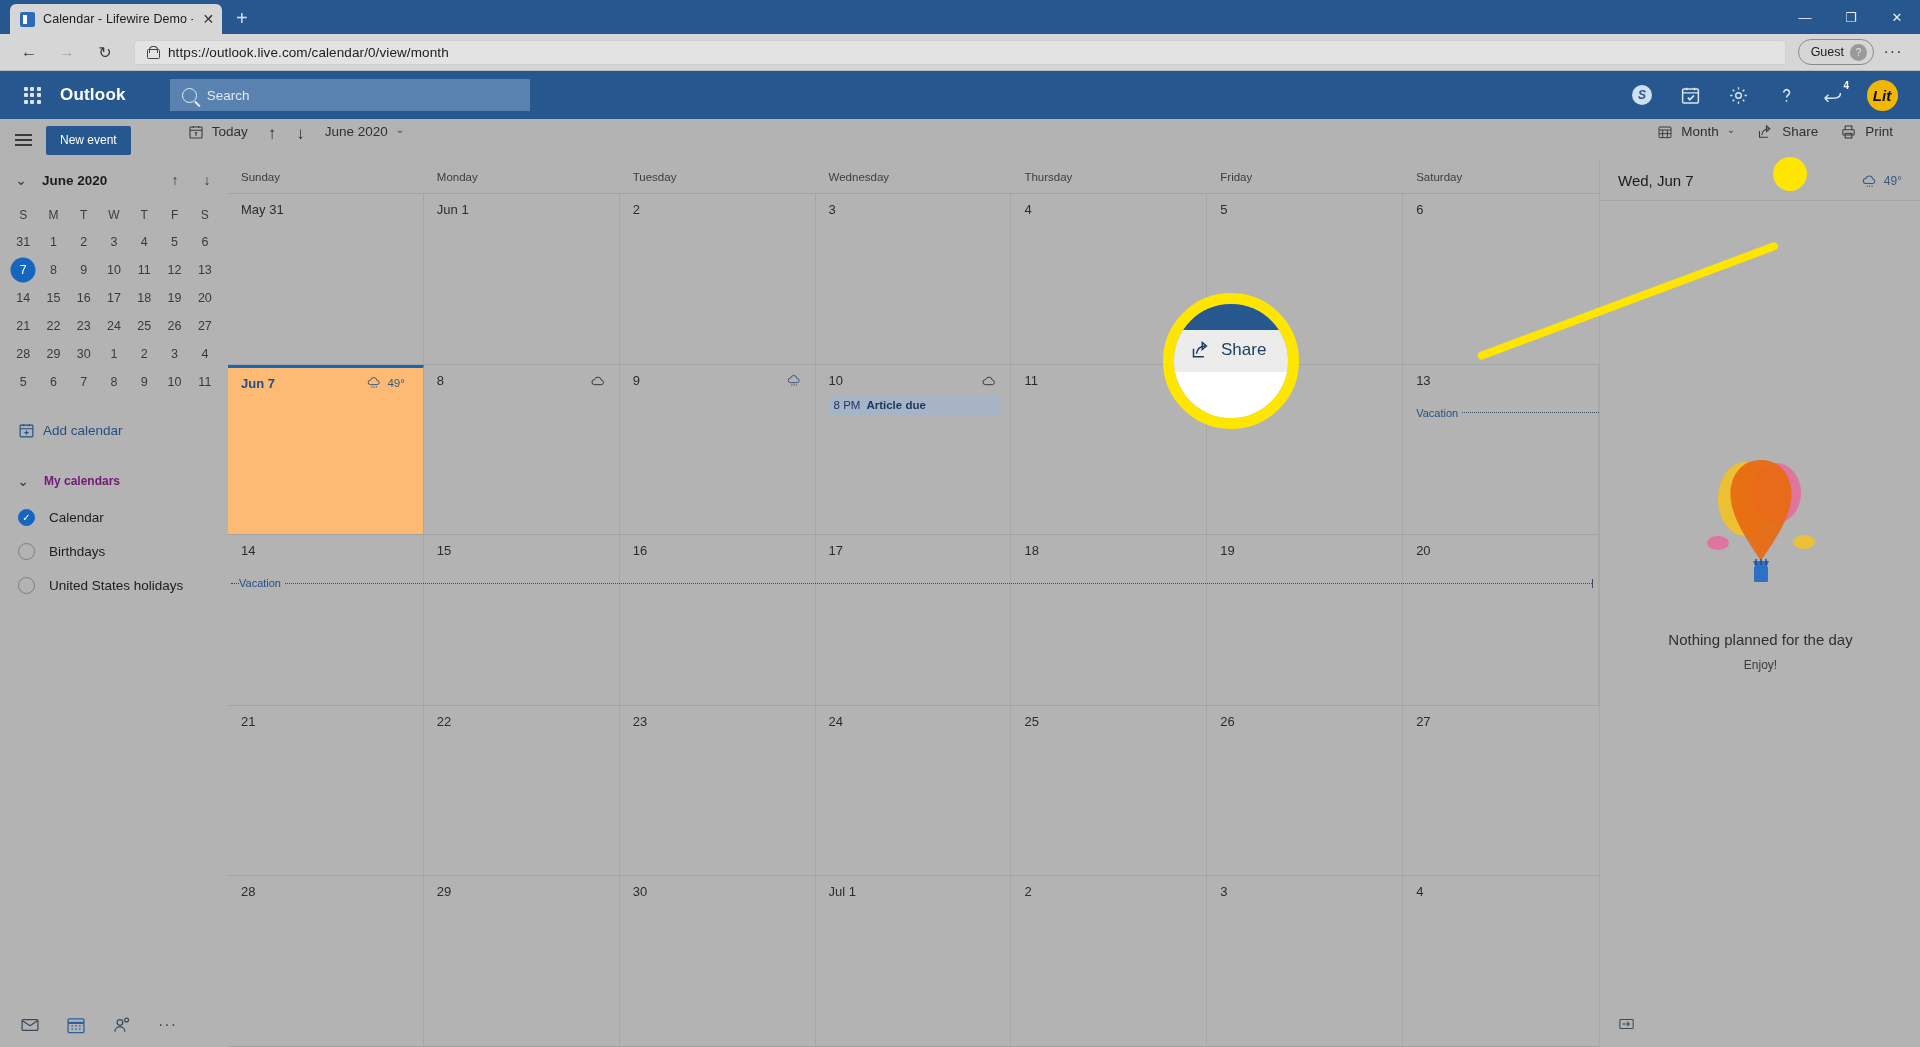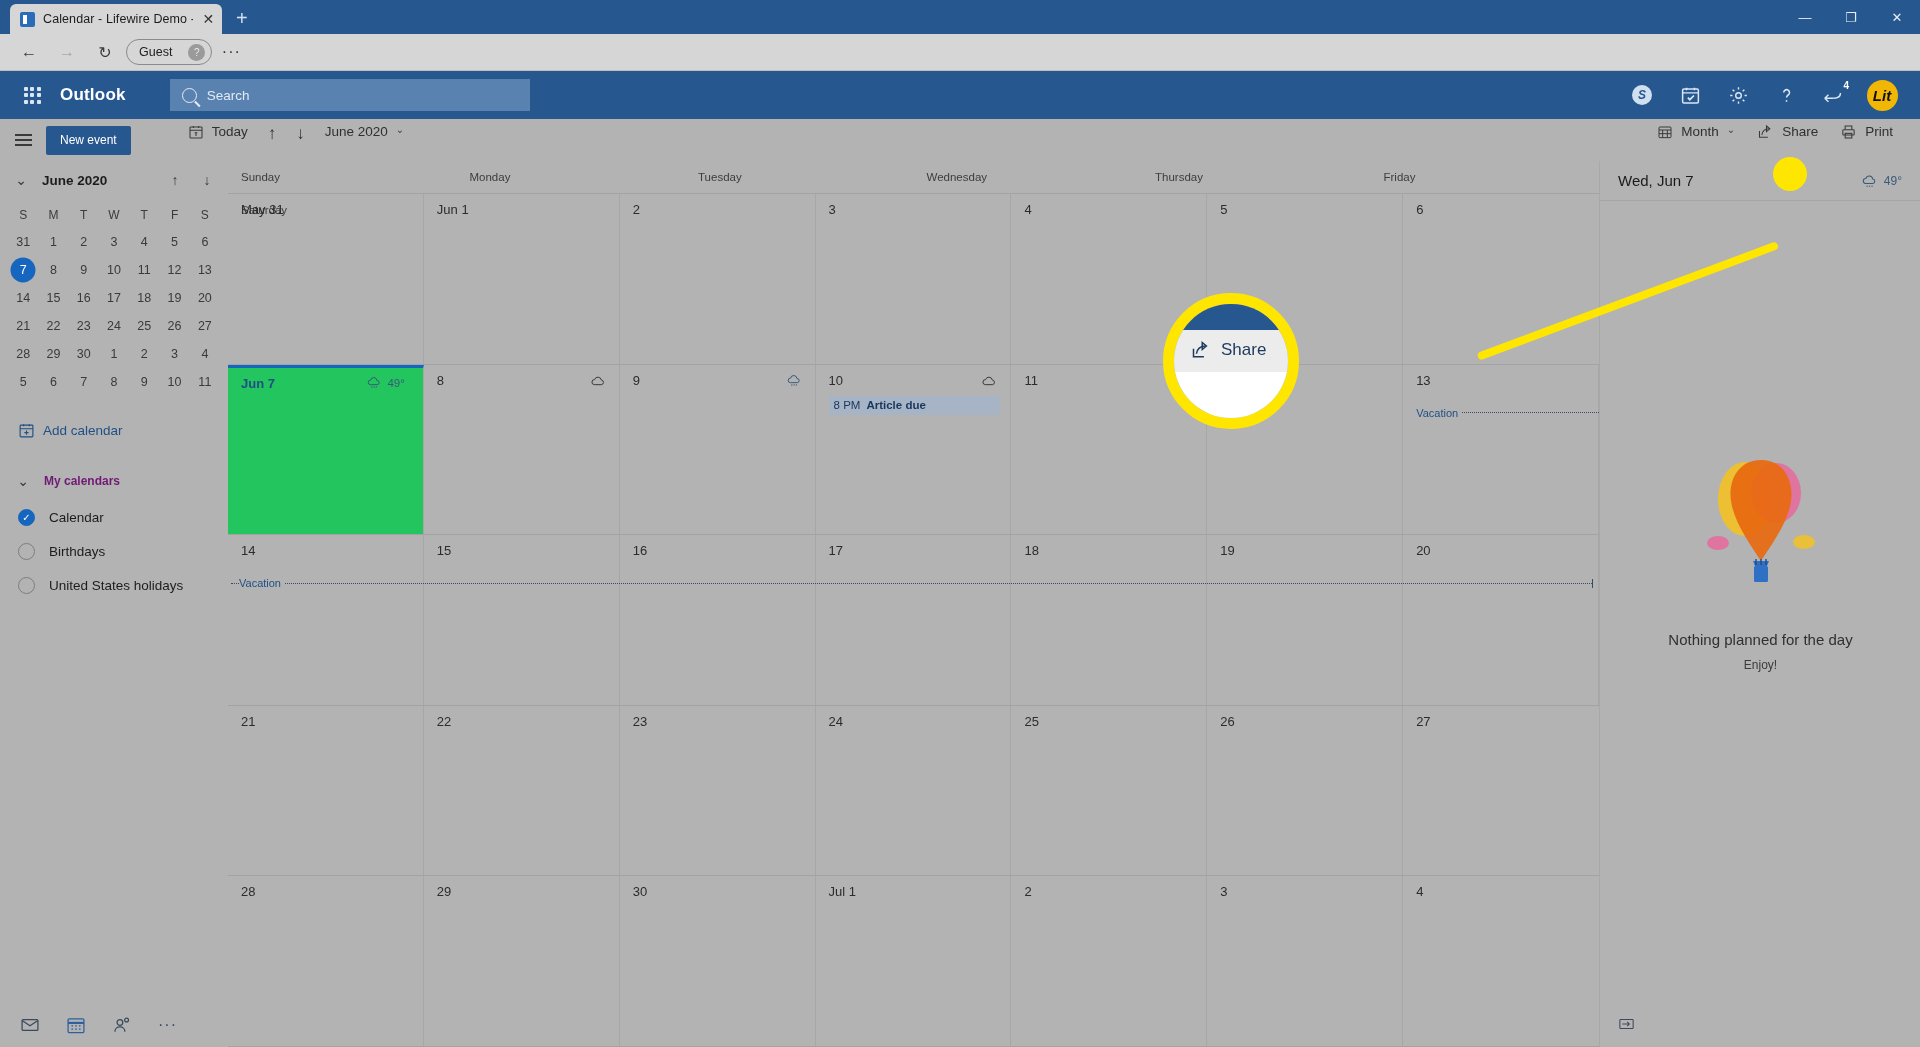--- a/index.html
+++ b/index.html
@@ -44,21 +44,21 @@
     flex:1 1 auto; height:25px; background:#e3e3e3; border-radius:3px;
     display:flex; align-items:center; gap:10px; padding:0 12px; margin:0 8px;
     border:1px solid #cfcfcf;
   }
   .lock{ width:11px; height:13px; position:relative; flex:0 0 auto;}
   .lock:before{content:""; position:absolute; left:0; bottom:0; width:11px; height:8px; border:1.3px solid #444; border-radius:1.5px;}
   .lock:after{content:""; position:absolute; left:2.3px; top:0; width:6.4px; height:6px; border:1.3px solid #444; border-bottom:none; border-radius:4px 4px 0 0;}
   .url-text{ font-size:13.5px; color:#202020; letter-spacing:.1px;}
   .profile-pill{
     height:26px; border:1px solid #8a8a8a; border-radius:14px; display:flex; align-items:center;
-    gap:16px; padding:0 6px 0 12px; font-size:12.5px; color:#202020;
+    gap:6px; padding:0 6px 0 12px; font-size:12.5px; color:#202020;
   }
   .avatar-guest{ width:17px; height:17px; border-radius:50%; background:#9a9a9a; color:#e8e8e8; font-size:10px; display:flex;align-items:center;justify-content:center;}
   .tb-more{ width:30px; text-align:center; font-size:16px; color:#333; letter-spacing:1px;}
 
   
   .suite-bar{
     position:absolute; left:0; top:71px; width:1920px; height:48px;
     background:#27578f; display:flex; align-items:center; padding:0 10px;
   }
   .waffle{ width:44px; height:48px; display:flex; align-items:center; justify-content:center;}
@@ -123,27 +123,27 @@
   .cal-section .lbl{ font-size:12px; color:#701a75; font-weight:bold;}
   .cal-item{ display:flex; align-items:center; gap:14px; height:34px; padding:0 18px; font-size:13.5px; color:#1d1d1d;}
   .cal-dot{ width:17px;height:17px;border-radius:50%;border:1.5px solid #7d7d7d; flex:0 0 auto; display:flex;align-items:center;justify-content:center;}
   .cal-dot.on{ background:#1666c0; border-color:#1666c0; color:#fff; font-size:10px;}
 
   .appbar{ position:absolute; left:0; bottom:0; width:228px; height:44px; display:flex; align-items:center; gap:26px; padding-left:20px;}
   .appbar-ico{ color:#3a4a5a; display:flex; align-items:center; justify-content:center;}
 
   
   .grid-wrap{ position:absolute; left:228px; top:161px; width:1371px; height:886px; background:#b3b3b3;}
-  .dow-row{ display:grid; grid-template-columns:repeat(6,1fr); height:33px; border-bottom:1px solid #a3a3a3;}
+  .dow-row{ display:grid; grid-template-columns:repeat(7,1fr); height:33px; border-bottom:1px solid #a3a3a3;}
   .dow{ font-size:11.5px; color:#3d3d3d; padding-left:13px; line-height:33px;}
   .week{ display:grid; grid-template-columns:repeat(7,1fr); height:170.5px; border-bottom:1px solid #a3a3a3; position:relative;}
   .cell{ position:relative; border-right:1px solid #a7a7a7; padding:8px 10px 0 13px;}
   .cell:last-child{ border-right:none;}
   .cell .dnum{ font-size:13px; color:#2c2c2c;}
-  .cell.today{ background:#22c55e; border-top:3px solid #1666c0;}
+  .cell.today{ background:#fdba74; border-top:3px solid #1666c0;}
   .cell.today .dnum{ color:#1f4f86; font-weight:600;}
   .cell-top{ display:flex; align-items:center; justify-content:space-between;}
   .wx{ display:flex; align-items:center; gap:5px; color:#3b5a7a; font-size:11.5px; margin-right:8px;}
   .event{
     margin-top:8px; background:#a7b4c6; color:#17375e; font-size:11.5px;
     height:19px; display:flex; align-items:center; gap:6px; padding:0 5px; white-space:nowrap; overflow:hidden;
   }
   .event b{ font-weight:bold; }
   .event .tm{ font-weight:normal; }
   .vac-bar{
@@ -203,20 +203,24 @@
     <div class="win-btn">—</div>
     <div class="win-btn">❐</div>
     <div class="win-btn">✕</div>
   </div>
 </div>
 
 <div class="browser-toolbar">
   <div class="nav-btn">←</div>
   <div class="nav-btn disabled">→</div>
   <div class="nav-btn">↻</div>
+  <div class="urlbar">
+    <span class="lock"></span>
+    <span class="url-text">https://outlook.live.com/calendar/0/view/month</span>
+  </div>
   <div class="profile-pill">
     <span>Guest</span>
     <span class="avatar-guest">?</span>
   </div>
   <div class="tb-more">···</div>
 </div>
 
 <div class="suite-bar">
   <div class="waffle">
     <span class="waffle-grid">

